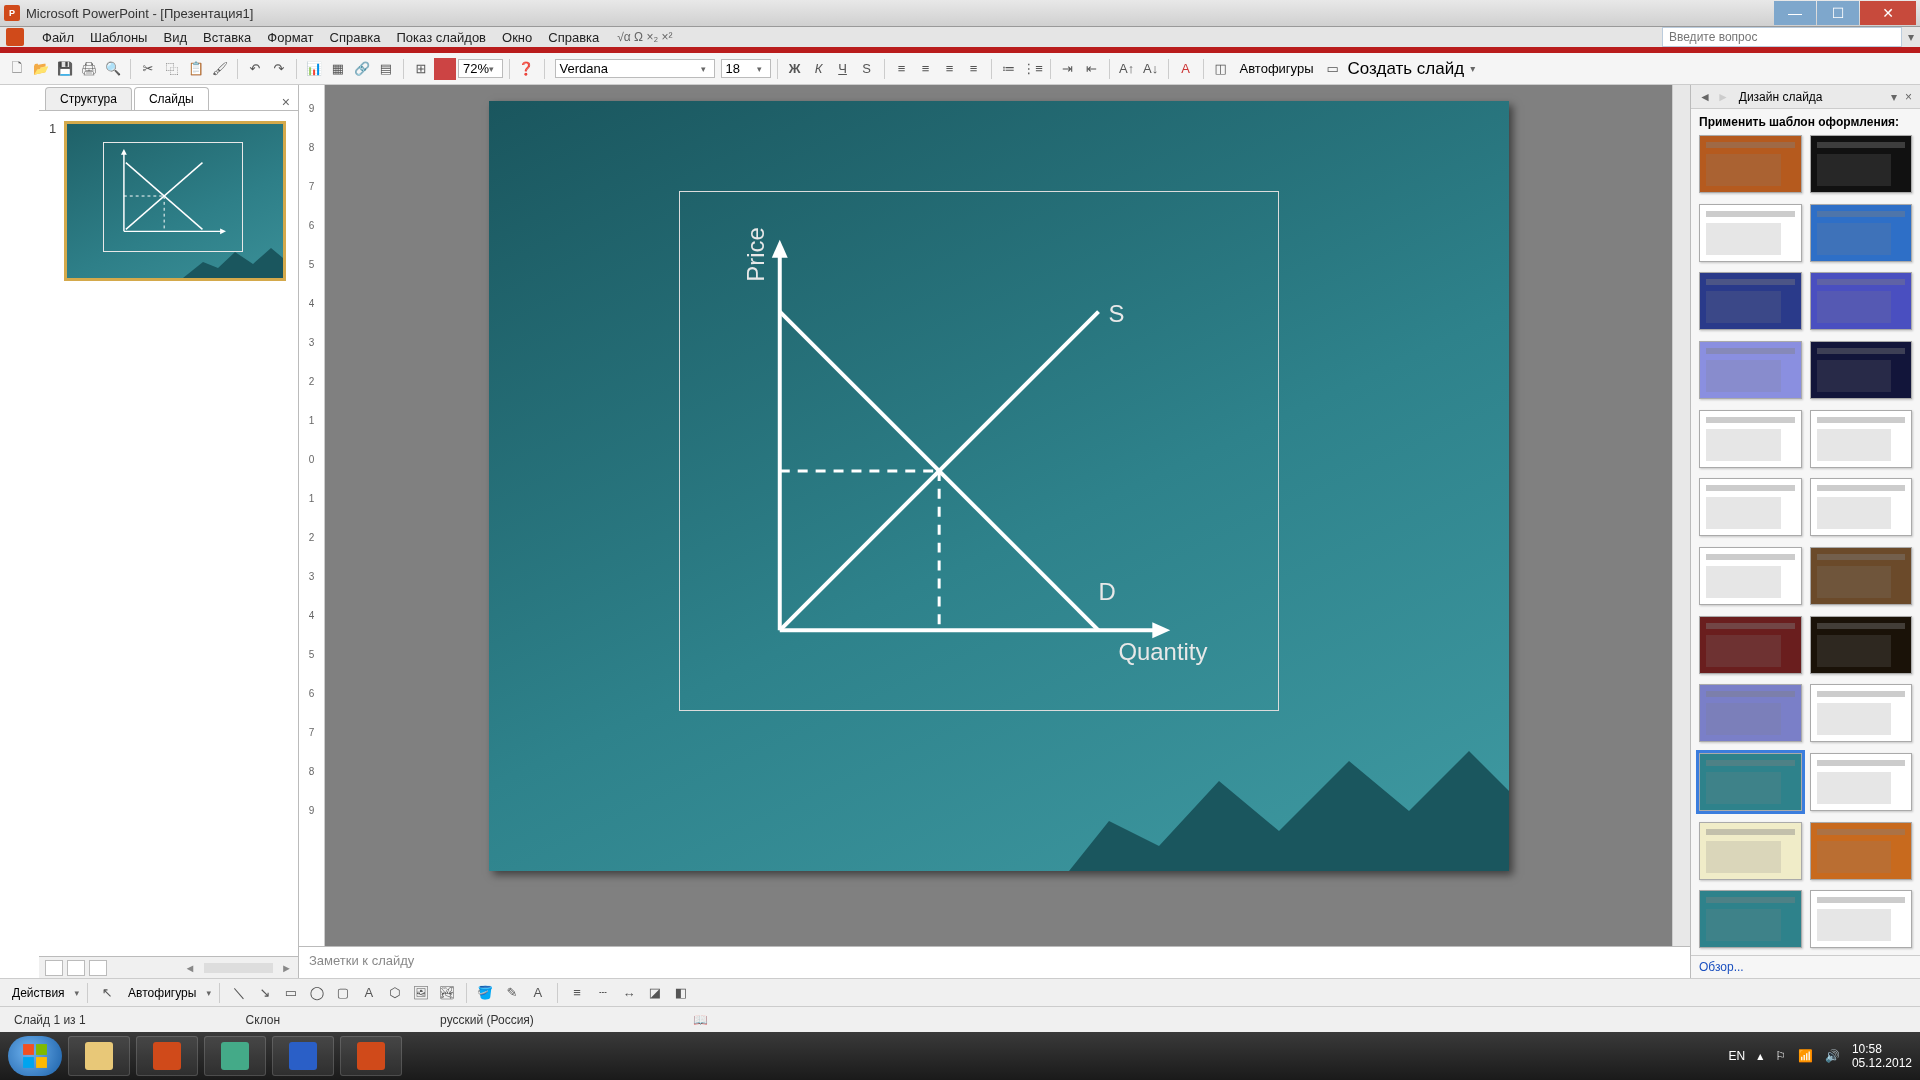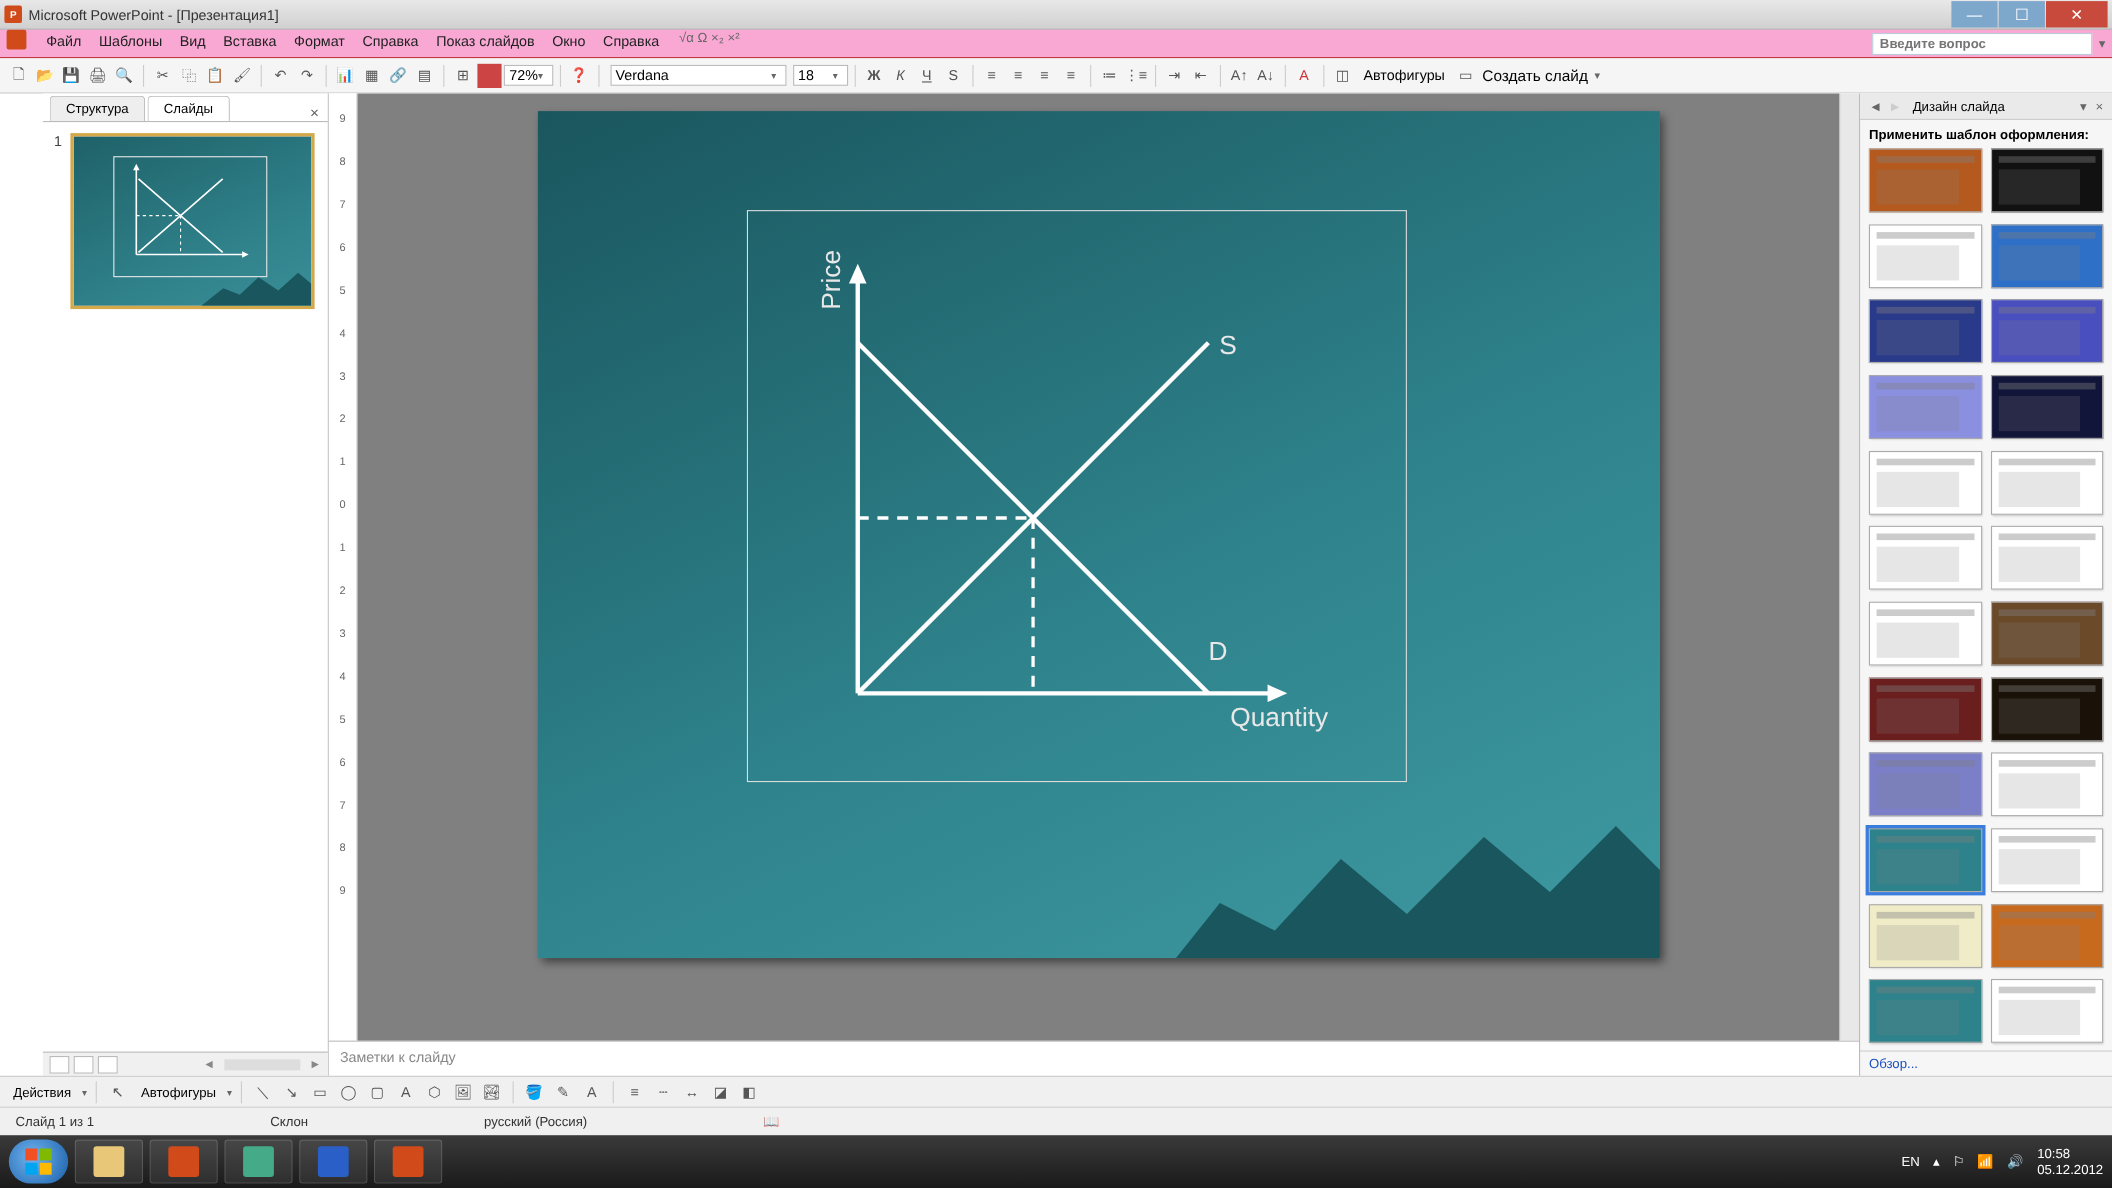--- a/index.html
+++ b/index.html
@@ -3,25 +3,25 @@
 <meta charset="utf-8">
 <style>
 * { margin: 0; padding: 0; box-sizing: border-box; font-family: Tahoma, sans-serif; }
 body { width: 1920px; height: 1080px; overflow: hidden; background: #fff; display: flex; flex-direction: column; font-size: 12px; }
 .titlebar { height: 27px; background: linear-gradient(#e8e8e8,#d0d0d0); display: flex; align-items: center; padding: 0 4px; border-bottom: 1px solid #999; }
 .titlebar .app-icon { width: 16px; height: 16px; background: #d04a1a; border-radius: 2px; margin-right: 6px; display: flex; align-items: center; justify-content: center; color: #fff; font-size: 9px; font-weight: bold; }
 .titlebar .title { font-size: 13px; color: #333; }
 .titlebar .spacer { flex: 1; }
 .win-btn { width: 42px; height: 24px; display: flex; align-items: center; justify-content: center; font-size: 14px; color: #fff; margin-left: 1px; }
 .win-min { background: #7ea7cc; } .win-max { background: #7ea7cc; } .win-close { background: #c74a3c; width: 56px; }
-.menubar { height: 26px; background: #f9a8d4; display: flex; padding: 0 6px; border-bottom: 1px solid #b91c1c; }
+.menubar { height: 26px; background: #e5e5e5; display: flex; align-items: center; padding: 0 6px; border-bottom: 6px solid #b91c1c; }
 .menubar .mb-icon { width: 18px; height: 18px; background: #d04a1a; border-radius: 2px; margin-right: 10px; }
 .menubar .mitem { padding: 3px 8px; font-size: 13px; color: #222; cursor: default; }
 .menubar .right { margin-left: auto; display: flex; align-items: center; }
-.menubar input.help { width: 200px; border: 1px solid #bcd; padding: 2px 6px; font-size: 12px; color: #888; font-weight: bold; }
+.menubar input.help { width: 240px; border: 1px solid #bcd; padding: 2px 6px; font-size: 12px; color: #888; }
 .toolbar { height: 32px; background: #f5f5f5; display: flex; align-items: center; padding: 0 6px; border-bottom: 1px solid #ccc; gap: 2px; }
 .tbtn { width: 22px; height: 22px; display: flex; align-items: center; justify-content: center; border: 1px solid transparent; color: #555; font-size: 13px; }
 .tsep { width: 1px; height: 20px; background: #ccc; margin: 0 4px; }
 .zoom-box, .font-box, .size-box { border: 1px solid #bbb; padding: 1px 6px 1px 4px; background: #fff; display: flex; align-items: center; font-size: 13px; }
 .font-box { width: 160px; margin-left: 4px; }
 .size-box { width: 50px; margin-left: 4px; }
 .dd { margin-left: auto; margin-right: 2px; font-size: 9px; color: #666; }
 .middle { flex: 1; display: flex; min-height: 0; margin-left: 39px; }
 .left-pane { width: 260px; background: #fff; border-right: 1px solid #bbb; display: flex; flex-direction: column; }
 .tabs { height: 26px; display: flex; align-items: flex-end; border-bottom: 1px solid #bbb; padding-left: 6px; }
@@ -161,21 +161,21 @@
   <div class="tbtn">⇤</div>
   <div class="tsep"></div>
   <div class="tbtn">A↑</div>
   <div class="tbtn">A↓</div>
   <div class="tsep"></div>
   <div class="tbtn" style="color:#c33">A</div>
   <div class="tsep"></div>
   <div class="tbtn">◫</div>
   <span style="font-size:13px;padding:0 6px">Автофигуры</span>
   <div class="tbtn">▭</div>
-  <span style="font-size:14px;padding:0 2px">Создать слайд</span>
+  <span style="font-size:17px;padding:0 2px">Создать слайд</span>
   <span style="font-size:10px;color:#666;margin-left:2px">▾</span>
 </div>
 
 <div class="middle">
 
   <div class="left-pane">
     <div class="tabs">
       <div class="tab">Структура</div>
       <div class="tab active">Слайды</div>
       <div class="tab-close">×</div>

